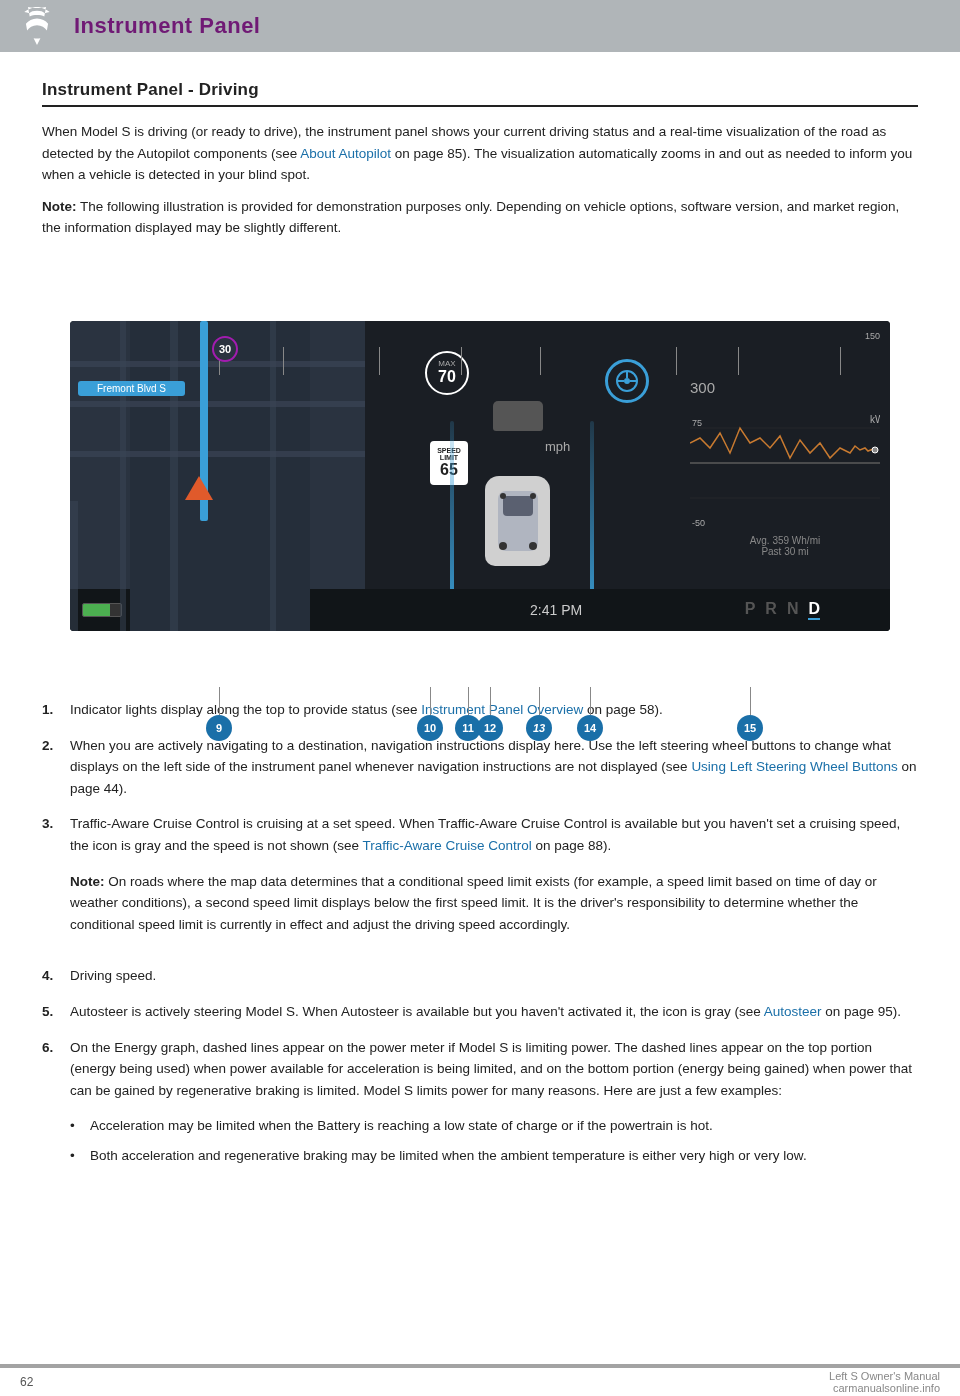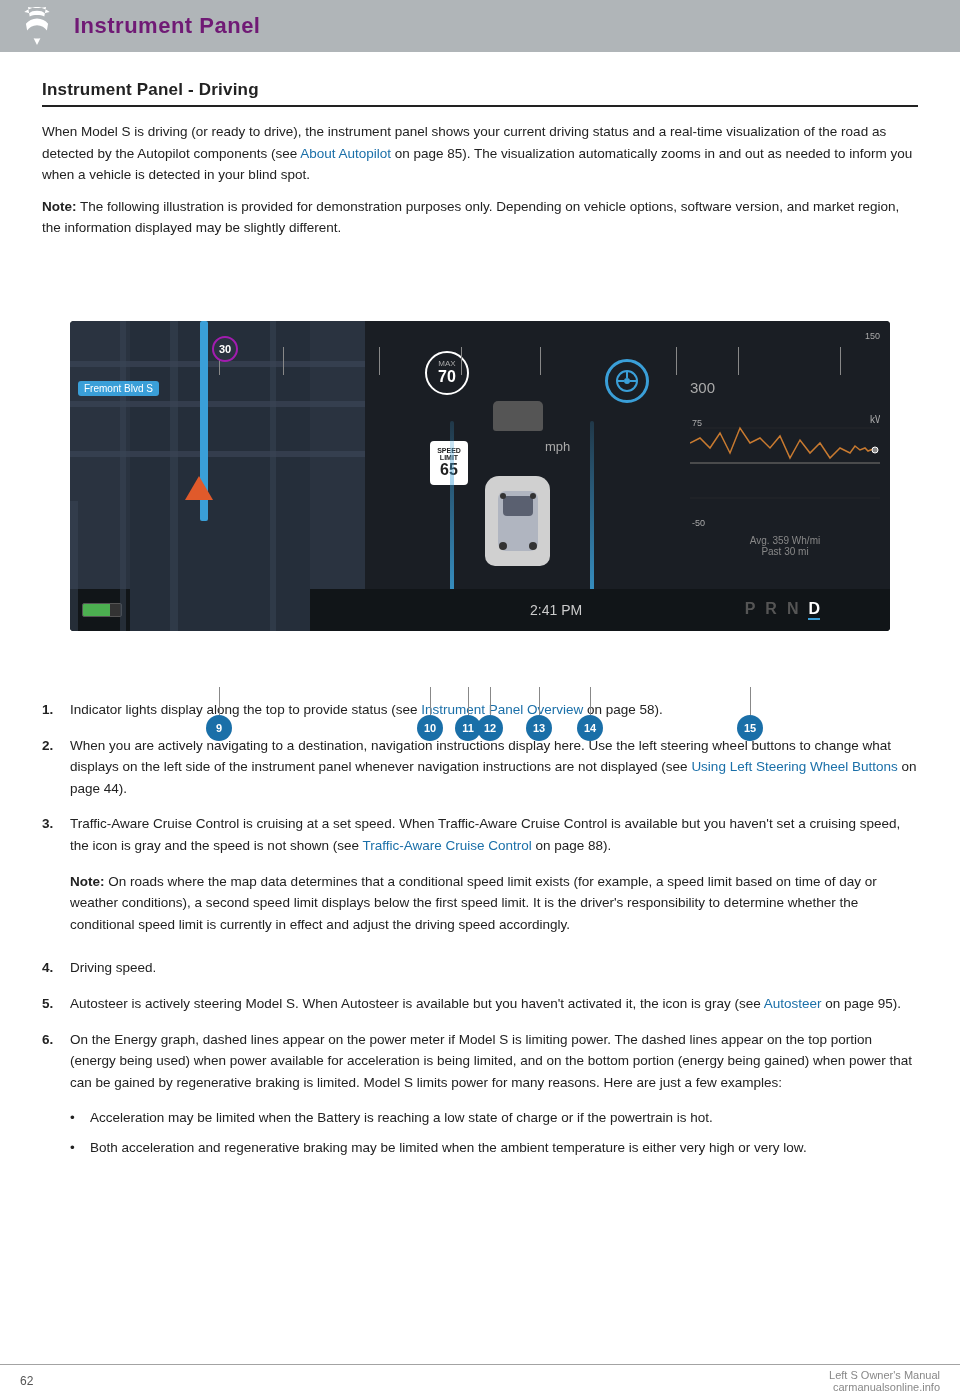--- a/index.html
+++ b/index.html
@@ -111,21 +111,21 @@
     }
 
     
     .street-label {
       position: absolute;
       top: 60px;
       left: 8px;
       background: #3a9fd8;
       color: #fff;
       font-size: 10px;
-      padding: 2px 6px;
+      padding: 2px 19px;
       border-radius: 3px;
       white-space: nowrap;
     }
 
     
     .center-data {
       position: absolute;
       left: 295px;
       top: 0;
       width: 315px;
@@ -383,36 +383,36 @@
       gap: 6px;
       margin-bottom: 8px;
       font-size: 13.5px;
       line-height: 1.6;
     }
     .bullet { min-width: 14px; }
 
     
     .note-inline {
       margin-top: 8px;
-      margin-bottom: 8px;
+      margin-bottom: 16px;
     }
 
     
     .page-footer {
       position: fixed;
       bottom: 0;
       left: 0;
       width: 960px;
       height: 32px;
       background: #fff;
       display: flex;
       align-items: center;
       justify-content: space-between;
       padding: 0 20px;
-      border-top: 1px solid #a3a3a3;
+      border-top: 4px solid #a3a3a3;
       font-size: 12px;
       color: #555;
     }
     .footer-logo-text {
       font-size: 11px;
       color: #888;
       text-align: right;
     }
 
     
@@ -592,21 +592,21 @@
       <div class="vline" style="left:398px; top:366px; height:28px;"></div>
       <div class="vline" style="left:420px; top:366px; height:28px;"></div>
       <div class="vline" style="left:469px; top:366px; height:28px;"></div>
       <div class="vline" style="left:520px; top:366px; height:28px;"></div>
       <div class="vline" style="left:680px; top:366px; height:28px;"></div>
 
       <div class="nc" style="left:136px; top:394px;">9</div>
       <div class="nc" style="left:347px; top:394px;">10</div>
       <div class="nc" style="left:385px; top:394px;">11</div>
       <div class="nc" style="left:407px; top:394px;">12</div>
-      <div class="nc" style="left:456px; top:394px;">13</div>
+      <div class="nc" style="left:456px; top:394px;font-style:italic;">13</div>
       <div class="nc" style="left:507px; top:394px;">14</div>
       <div class="nc" style="left:667px; top:394px;">15</div>
 
     </div>
   </div>
 
   <div class="list-section">
 
     <div class="list-item">
       <span class="list-num">1.</span>

